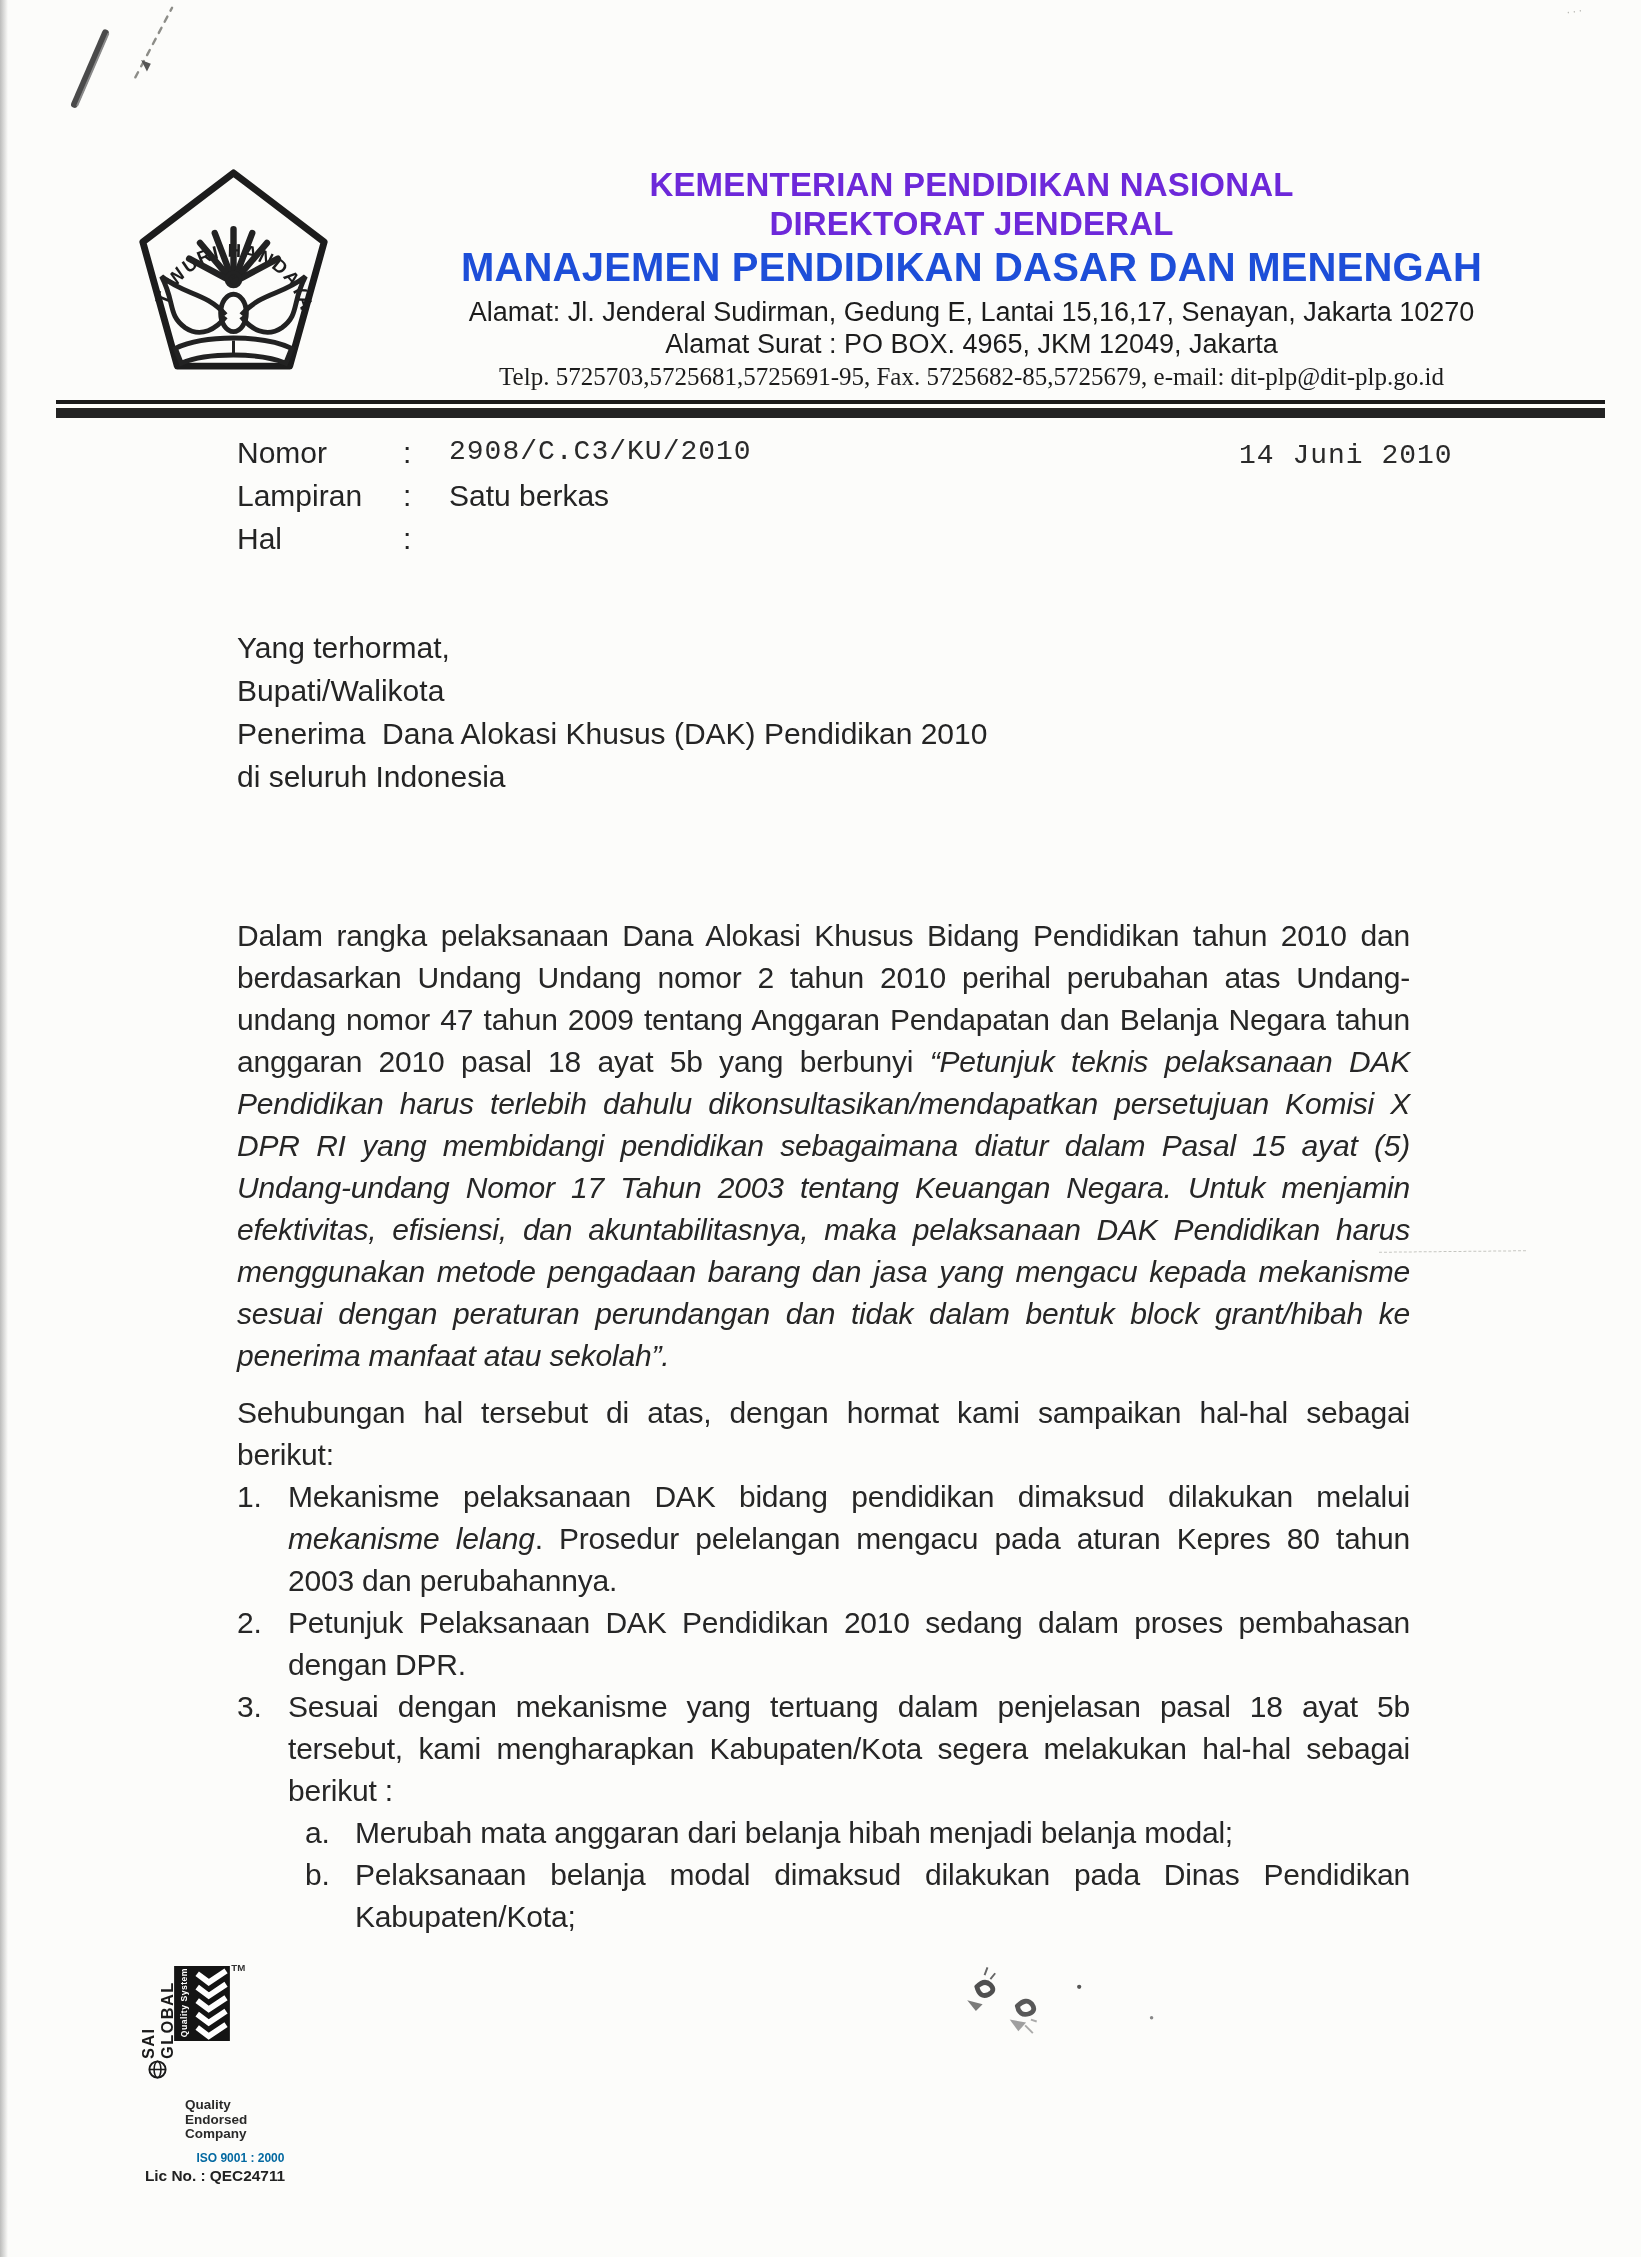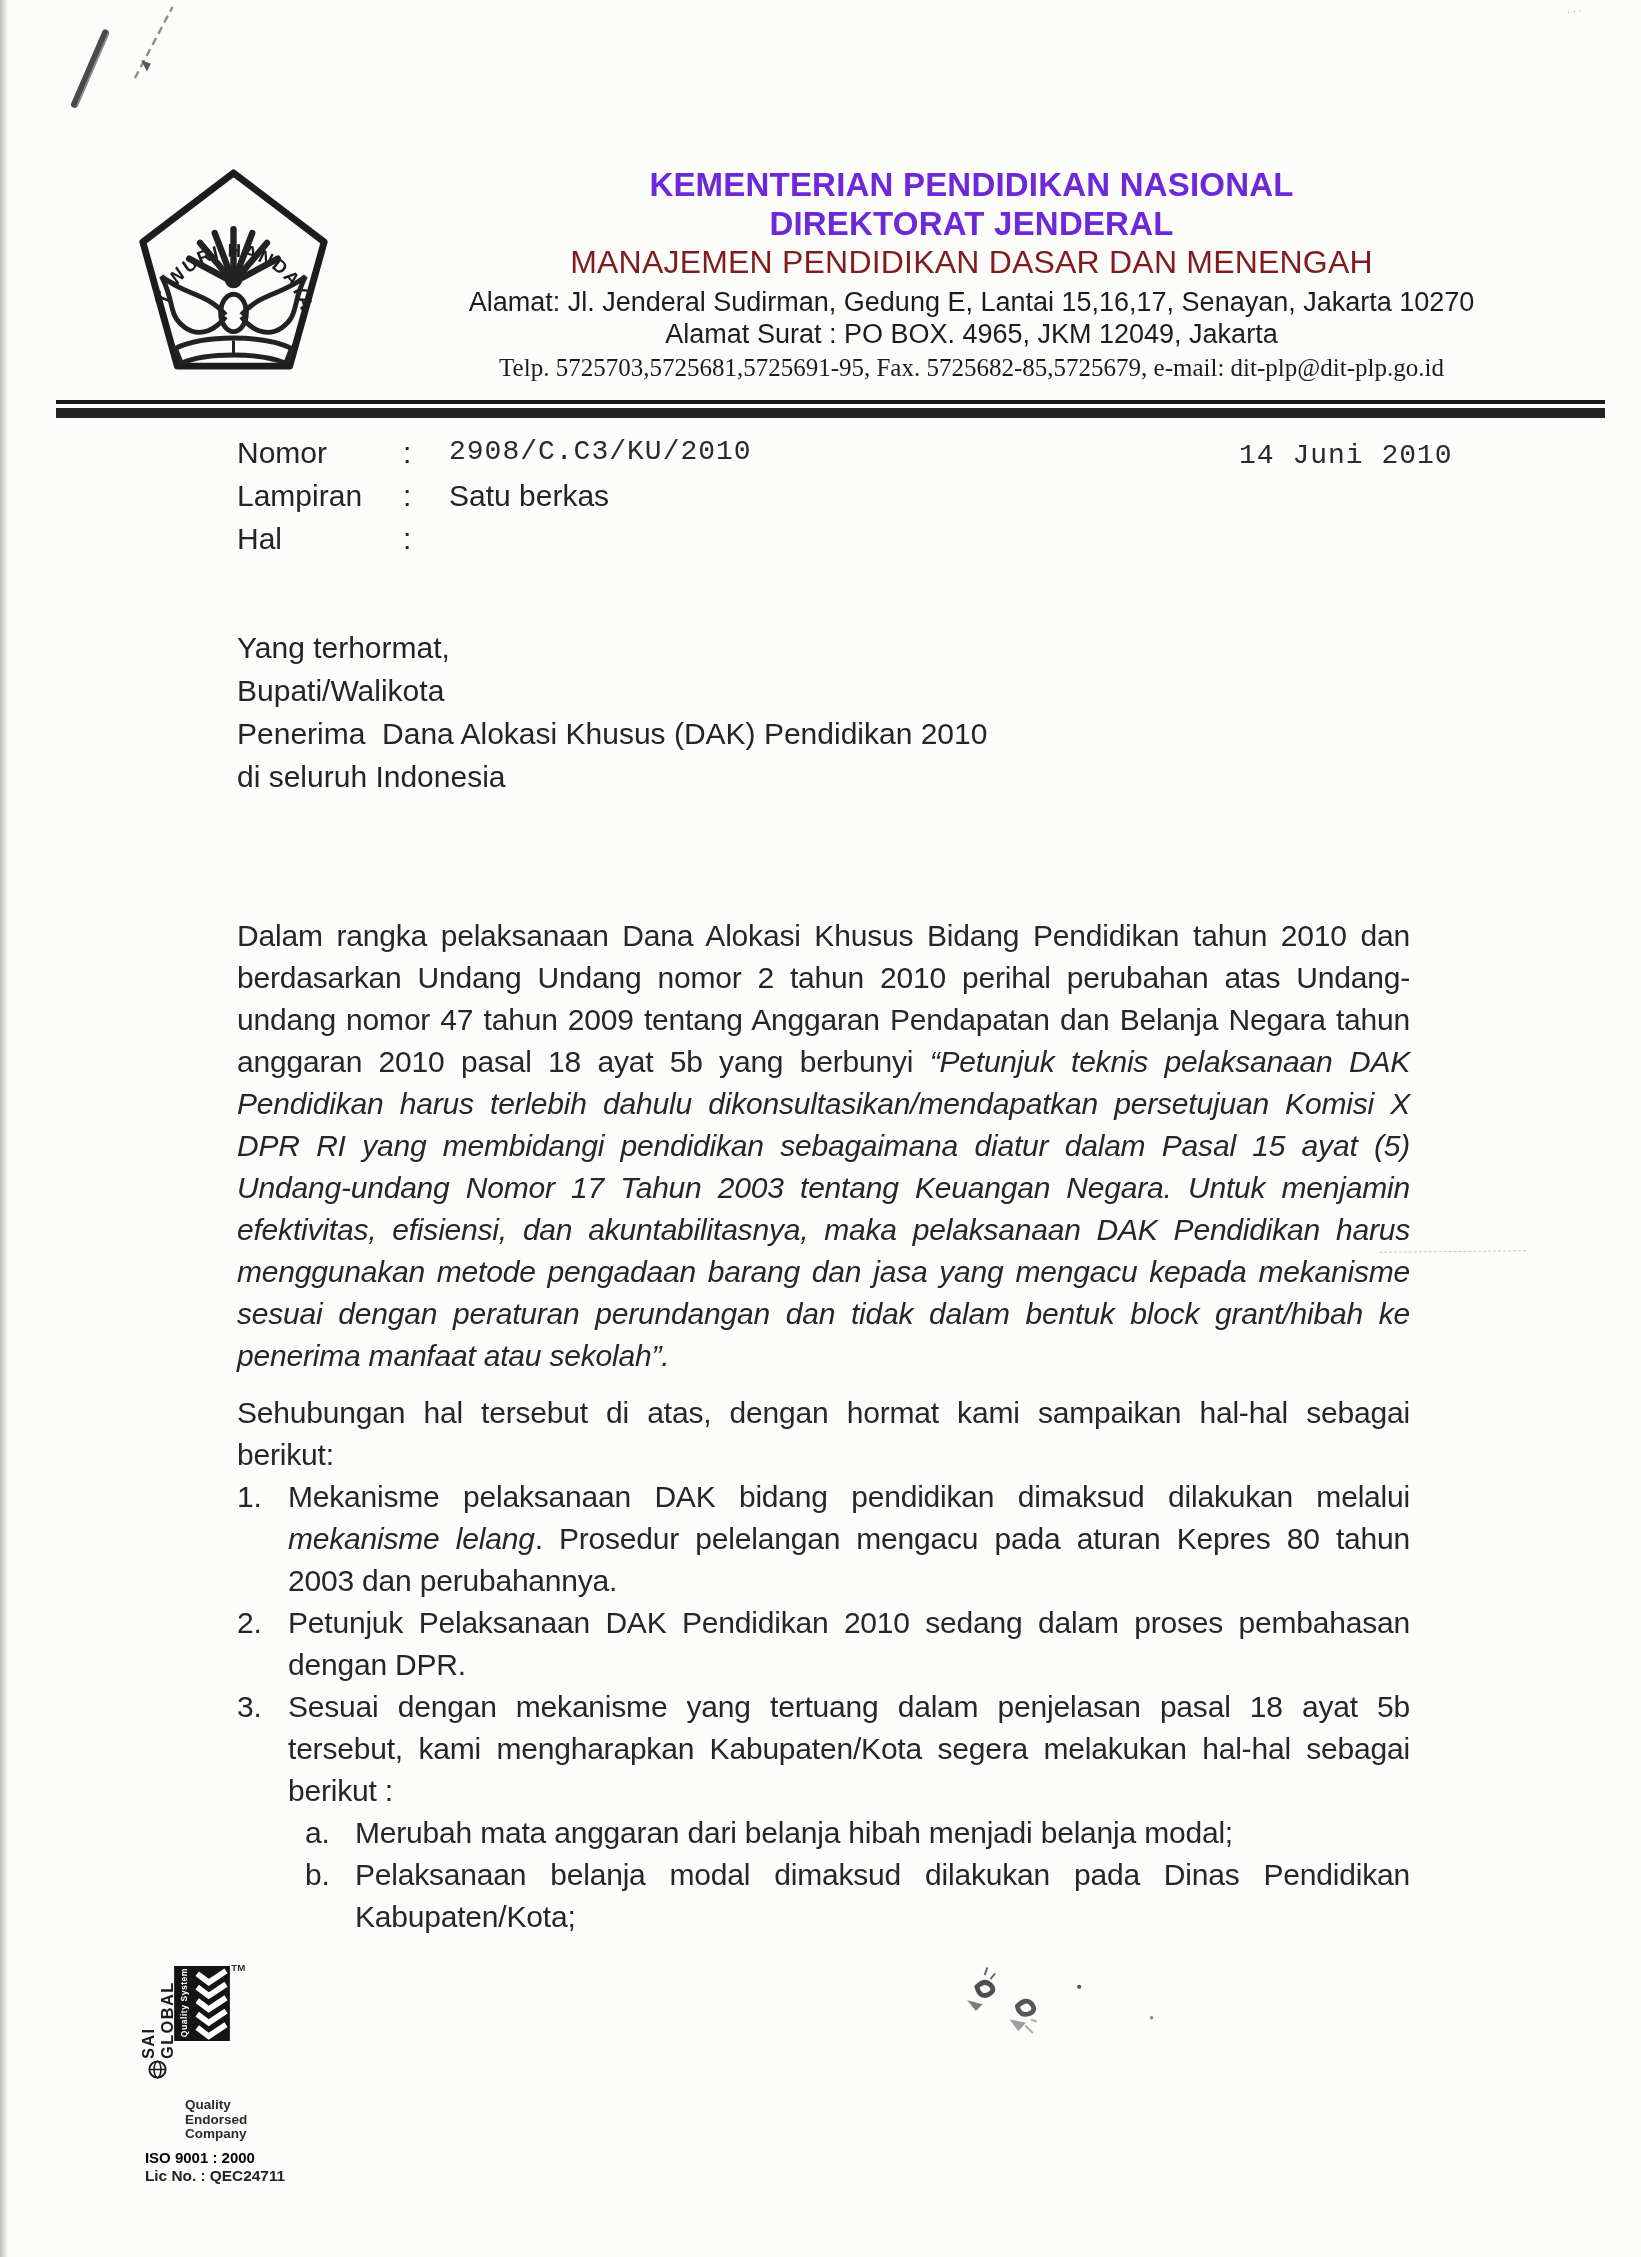--- a/index.html
+++ b/index.html
@@ -13,21 +13,21 @@
     background:linear-gradient(to right,rgba(70,70,70,.35),rgba(70,70,70,0));}
   
   .pen-marks{position:absolute;left:0;top:0;}
   
   .tr-specks{position:absolute;left:1566px;top:3.9px;color:#b9b9b4;font-size:12.6px;
     letter-spacing:1.9px;transform:rotate(-8deg);}
   
   .emblem{position:absolute;left:133px;top:166px;width:201px;height:209px;}
   .hdr{position:absolute;left:338px;top:166px;width:1267px;text-align:center;line-height:1.18;}
   .hdr .l1,.hdr .l2{font-size:33px;font-weight:bold;color:#6d28d9;letter-spacing:0.2px;}
-  .hdr .l3{font-size:32px;font-weight:normal;color:#7f1d1d;letter-spacing:0.2px;}
+  .hdr .l3{font-size:40px;font-weight:bold;color:#1d4ed8;letter-spacing:0.2px;}
   .hdr .addr{font-size:27px;margin-top:5.8px;color:#1c1c1c;}
   .hdr .addr2{font-size:27px;color:#1c1c1c;text-align:center;}
   .hdr .telp{font-size:25px;margin-top:1.9px;color:#1c1c1c;font-family:"Liberation Serif",serif;}
   .hdr .telp .email{}
   .rule{position:absolute;left:56px;width:1549px;}
   .rule-thin{top:400px;height:3.9px;background:#1a1a1a;}
   .rule-thick{top:408px;height:9.7px;background:#232323;}
   
   .meta{position:absolute;left:237px;top:436px;width:1255px;font-size:30px;color:#242424;}
   .meta .row{display:flex;height:43px;align-items:flex-start;}
@@ -61,21 +61,21 @@
   .smudges{position:absolute;left:917px;top:1950px;}
   
   .badge{position:absolute;left:143px;top:1966px;width:193px;color:#1f1f1f;}
   .badge-top{display:flex;align-items:flex-start;}
   .sai-col{width:29px;display:flex;flex-direction:column;align-items:center;}
   .sai-vert{writing-mode:vertical-rl;transform:rotate(180deg);
     font-weight:bold;font-size:16.4px;letter-spacing:1.4px;height:93px;color:#1a1a1a;}
   .qbox-wrap{position:relative;margin-left:1.9px;}
   .tm{position:absolute;right:-15.4px;top:-3.9px;font-size:9.7px;font-weight:bold;color:#333;}
   .endorsed{margin:18px 0 0 42px;font-weight:bold;font-size:13.5px;line-height:14.5px;color:#2a2a2a;}
-  .iso{margin:7.7px 0 0 1.9px;font-weight:bold;font-size:15px;line-height:18.3px;color:#000000;}
+  .iso{margin:7.7px 0 0 1.9px;font-weight:bold;font-size:12px;line-height:18.3px;color:#0369a1;text-align:center;}
   .lic{font-weight:bold;font-size:15.4px;line-height:18.3px;margin-left:1.9px;color:#222;}
 </style>
 </head>
 <body>
 
 <div class="scan-edge"></div>
 
 <svg class="pen-marks" width="290" height="174" viewBox="0 0 300 180">
   <line x1="77" y1="108" x2="109" y2="34" stroke="#4a4a4a" stroke-width="7" stroke-linecap="round"></line>
   <line x1="77" y1="108" x2="109" y2="34" stroke="#8a8a8a" stroke-width="2" stroke-linecap="round" transform="translate(3,1)"></line>

